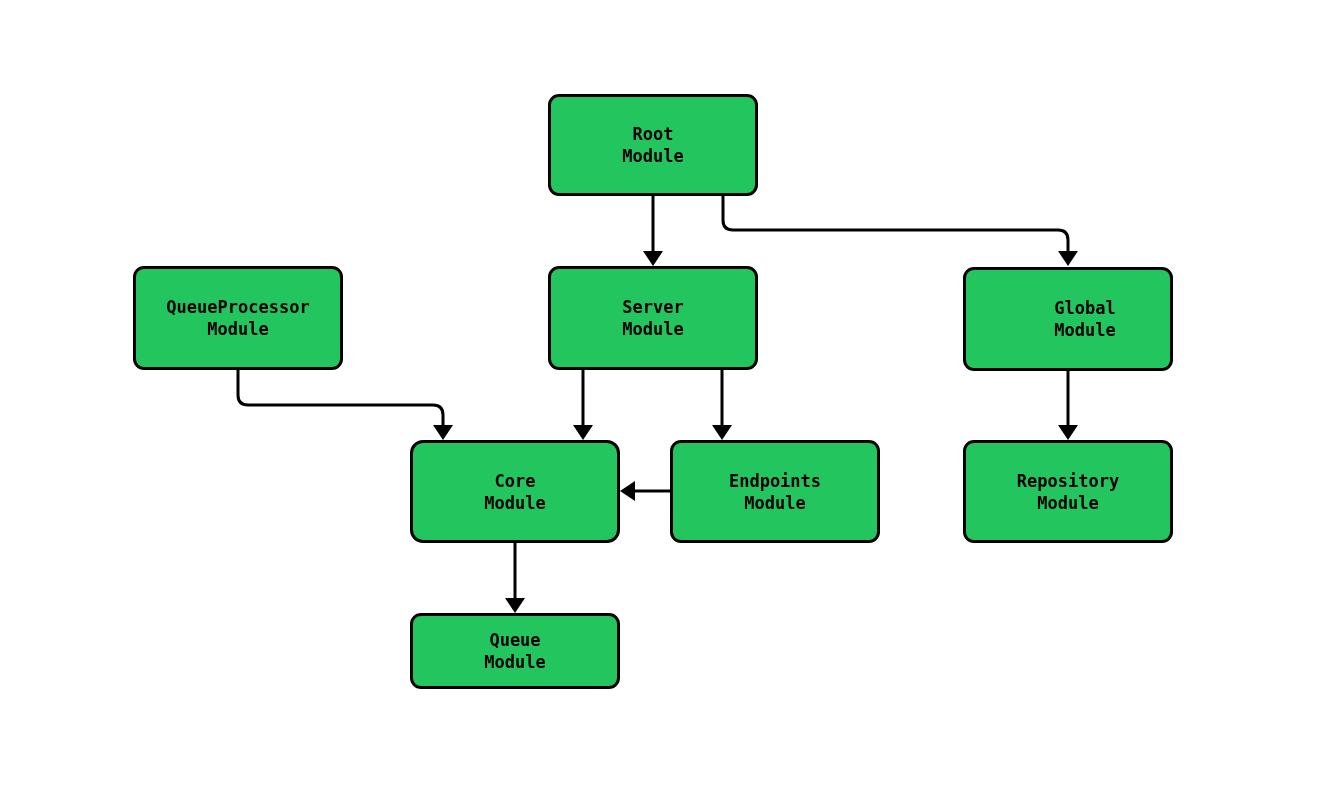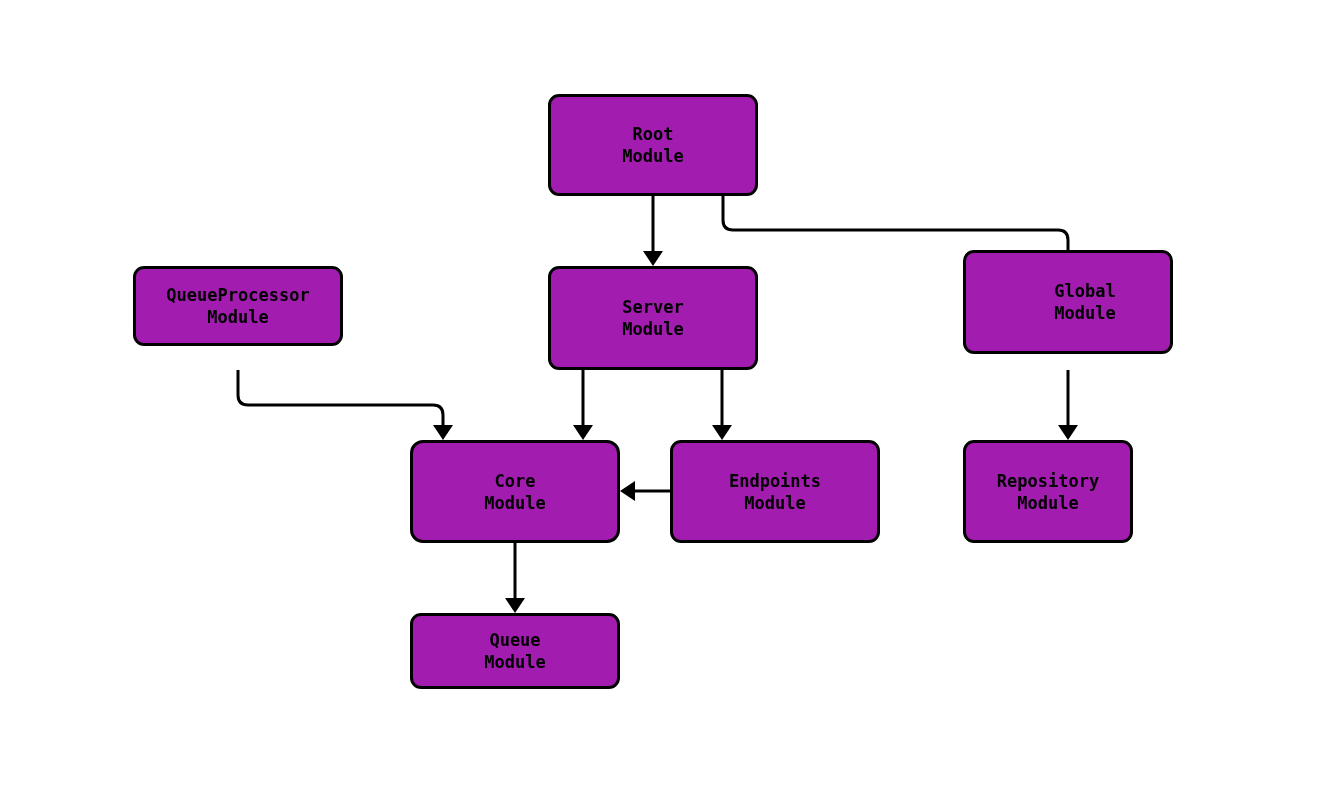--- a/index.html
+++ b/index.html
@@ -22,21 +22,21 @@
     left: 0;
     top: 0;
     width: 1337px;
     height: 809px;
   }
   .node {
     position: absolute;
     box-sizing: border-box;
     border: 3px solid #000000;
     border-radius: 11px;
-    background: #a21caf;
+    background: #22c55e;
     display: flex;
     flex-direction: column;
     align-items: center;
     justify-content: center;
     z-index: 2;
   }
   .node-line {
     font-family: "DejaVu Sans Mono", "Liberation Mono", monospace;
     font-size: 17px;
     font-weight: 700;
@@ -73,46 +73,46 @@
         <polygon points="1058,425 1078,425 1068,440"></polygon>
         <polygon points="505,598 525,598 515,613"></polygon>
       </g>
   </svg>
 
   <div class="node" style="left: 548px; top: 94px; width: 210px; height: 102px; border-width: 3px; border-color: rgb(0, 0, 0); border-radius: 11px;">
     <span class="node-line">Root</span>
     <span class="node-line">Module</span>
   </div>
 
-  <div class="node" style="left: 133px; top: 266px; width: 210px; height: 80px; border-width: 3px; border-color: rgb(0, 0, 0); border-radius: 11px;">
+  <div class="node" style="left: 133px; top: 266px; width: 210px; height: 104px; border-width: 3px; border-color: rgb(0, 0, 0); border-radius: 11px;">
     <span class="node-line">QueueProcessor</span>
     <span class="node-line">Module</span>
   </div>
 
   <div class="node" style="left: 548px; top: 266px; width: 210px; height: 104px; border-width: 3px; border-color: rgb(0, 0, 0); border-radius: 11px;">
     <span class="node-line">Server</span>
     <span class="node-line">Module</span>
   </div>
 
-  <div class="node" style="left: 963px; top: 250px; width: 210px; height: 104px; border-width: 3px; border-color: rgb(0, 0, 0); border-radius: 11px; padding-left: 34px;">
+  <div class="node" style="left: 963px; top: 267px; width: 210px; height: 104px; border-width: 3px; border-color: rgb(0, 0, 0); border-radius: 11px; padding-left: 34px;">
     <span class="node-line">Global</span>
     <span class="node-line">Module</span>
   </div>
 
   <div class="node" style="left: 410px; top: 440px; width: 210px; height: 103px; border-width: 3px; border-color: rgb(0, 0, 0); border-radius: 13px;">
     <span class="node-line">Core</span>
     <span class="node-line">Module</span>
   </div>
 
   <div class="node" style="left: 670px; top: 440px; width: 210px; height: 103px; border-width: 3px; border-color: rgb(0, 0, 0); border-radius: 11px;">
     <span class="node-line">Endpoints</span>
     <span class="node-line">Module</span>
   </div>
 
-  <div class="node" style="left: 963px; top: 440px; width: 170px; height: 103px; border-width: 3px; border-color: rgb(0, 0, 0); border-radius: 11px;">
+  <div class="node" style="left: 963px; top: 440px; width: 210px; height: 103px; border-width: 3px; border-color: rgb(0, 0, 0); border-radius: 11px;">
     <span class="node-line">Repository</span>
     <span class="node-line">Module</span>
   </div>
 
   <div class="node" style="left: 410px; top: 613px; width: 210px; height: 76px; border-width: 3px; border-color: rgb(0, 0, 0); border-radius: 11px;">
     <span class="node-line">Queue</span>
     <span class="node-line">Module</span>
   </div>
 
 </div>

